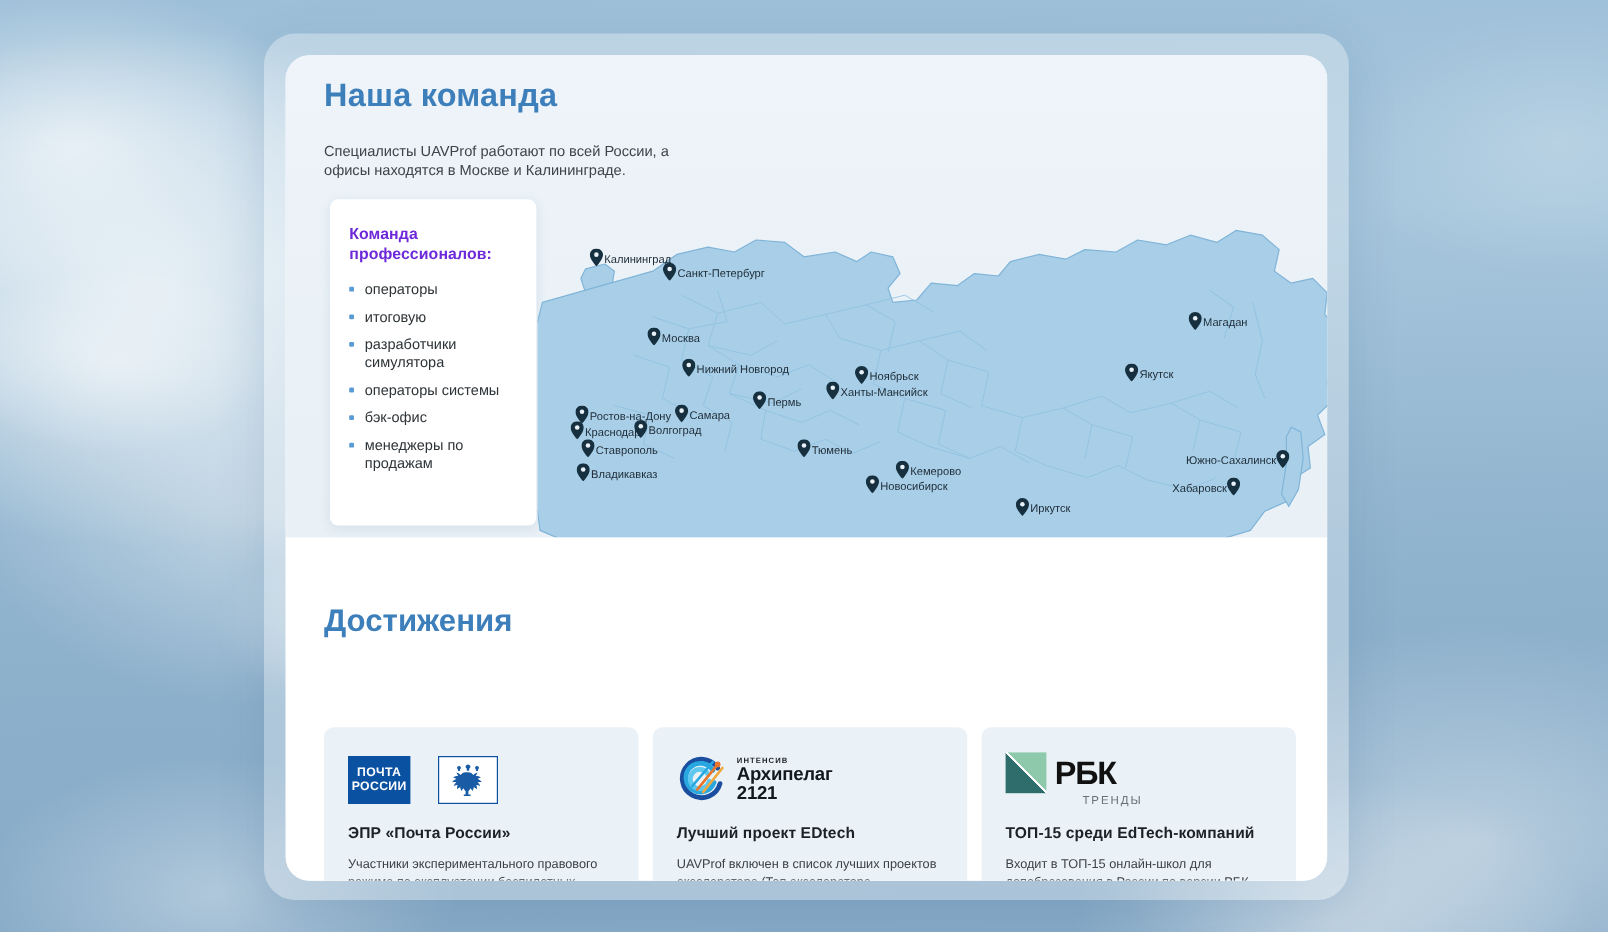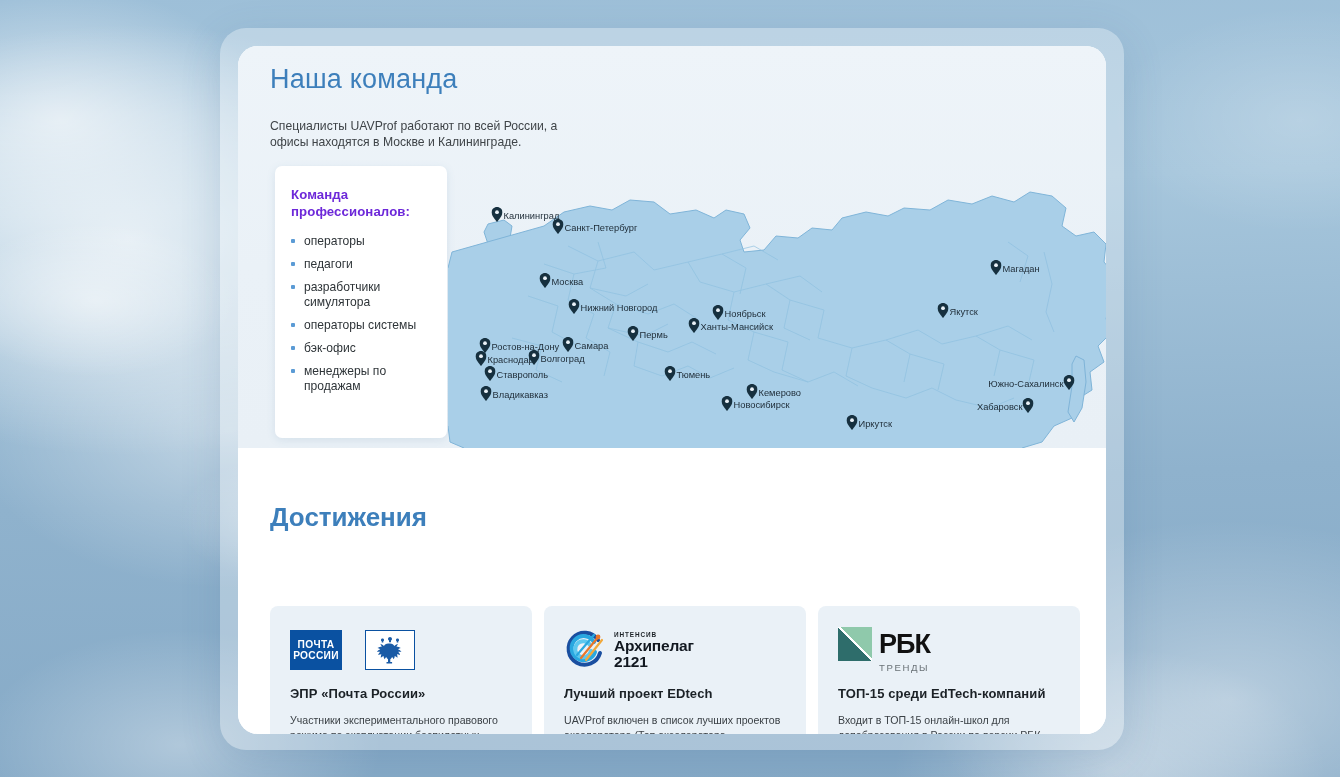--- a/index.html
+++ b/index.html
@@ -49,21 +49,21 @@
     background: #ffffff;
   }
 
   
   #team-section {
     position: absolute; left:0; top:0; width: 868px; height: 402px;
     background: linear-gradient(180deg,#eef4f9 0%, #eaf1f7 55%, #e9f0f6 100%);
   }
   #page-title {
     position: absolute; left: 32px; top: 18px;
-    font-size: 27px; font-weight: normal; color: #3d7fbb;
+    font-size: 27px; font-weight: bold; color: #3d7fbb;
     letter-spacing: .2px;
   }
   #team-subtitle {
     position: absolute; left: 32px; top: 72px; width: 300px;
     font-size: 12.2px; line-height: 16px; color: #3f4448;
   }
 
   
   #team-card {
     position: absolute; left: 37px; top: 120px; width: 172px; height: 272px;
@@ -152,41 +152,41 @@
   .ark-text-big { font-size:15.5px; font-weight:bold; color:#121820; line-height:16px; letter-spacing:-.2px; }
 
   
   .rbk-logo { display:flex; flex-direction:column; }
   .rbk-row { display:flex; align-items:center; gap:7px; }
   .rbk-mark {
     width:34px; height:34px;
     background: linear-gradient(45deg,#2e6d6b 0%, #2e6d6b 49%, #ffffff 49%, #ffffff 53%, #8fc9ab 53%, #8fc9ab 100%);
   }
   .rbk-word { font-size:27px; font-weight:bold; color:#111; letter-spacing:-1px; line-height:27px; }
-  .rbk-sub { font-size:9.6px; color:#6a7277; letter-spacing:1.6px; margin-left:41px; margin-top:1px; }
+  .rbk-sub { font-size:9.6px; color:#6a7277; letter-spacing:1.6px; margin-left:64px; margin-top:1px; }
 </style>
 </head>
 <body>
 
 <div id="sky"></div>
 
 <div id="frame"></div>
 
 <div id="panel">
 
   <section id="team-section">
 
     <h1 id="page-title">Наша команда</h1>
     <p id="team-subtitle">Специалисты UAVProf работают по всей России, а офисы находятся в Москве и Калининграде.</p>
 
     <div id="team-card">
       <div id="team-card-title">Команда профессионалов:</div>
       <ul id="team-list">
         <li>операторы</li>
-        <li>педагоги</li>
+        <li>итоговую</li>
         <li>разработчики симулятора</li>
         <li>операторы системы</li>
         <li>бэк-офис</li>
         <li>менеджеры по продажам</li>
       </ul>
     </div>
 
     <div id="map-wrap">
       <svg viewBox="0 0 660 392">
         <g fill="#a9cfe8" stroke="#7fb4d8" stroke-width="1" stroke-linejoin="round">

